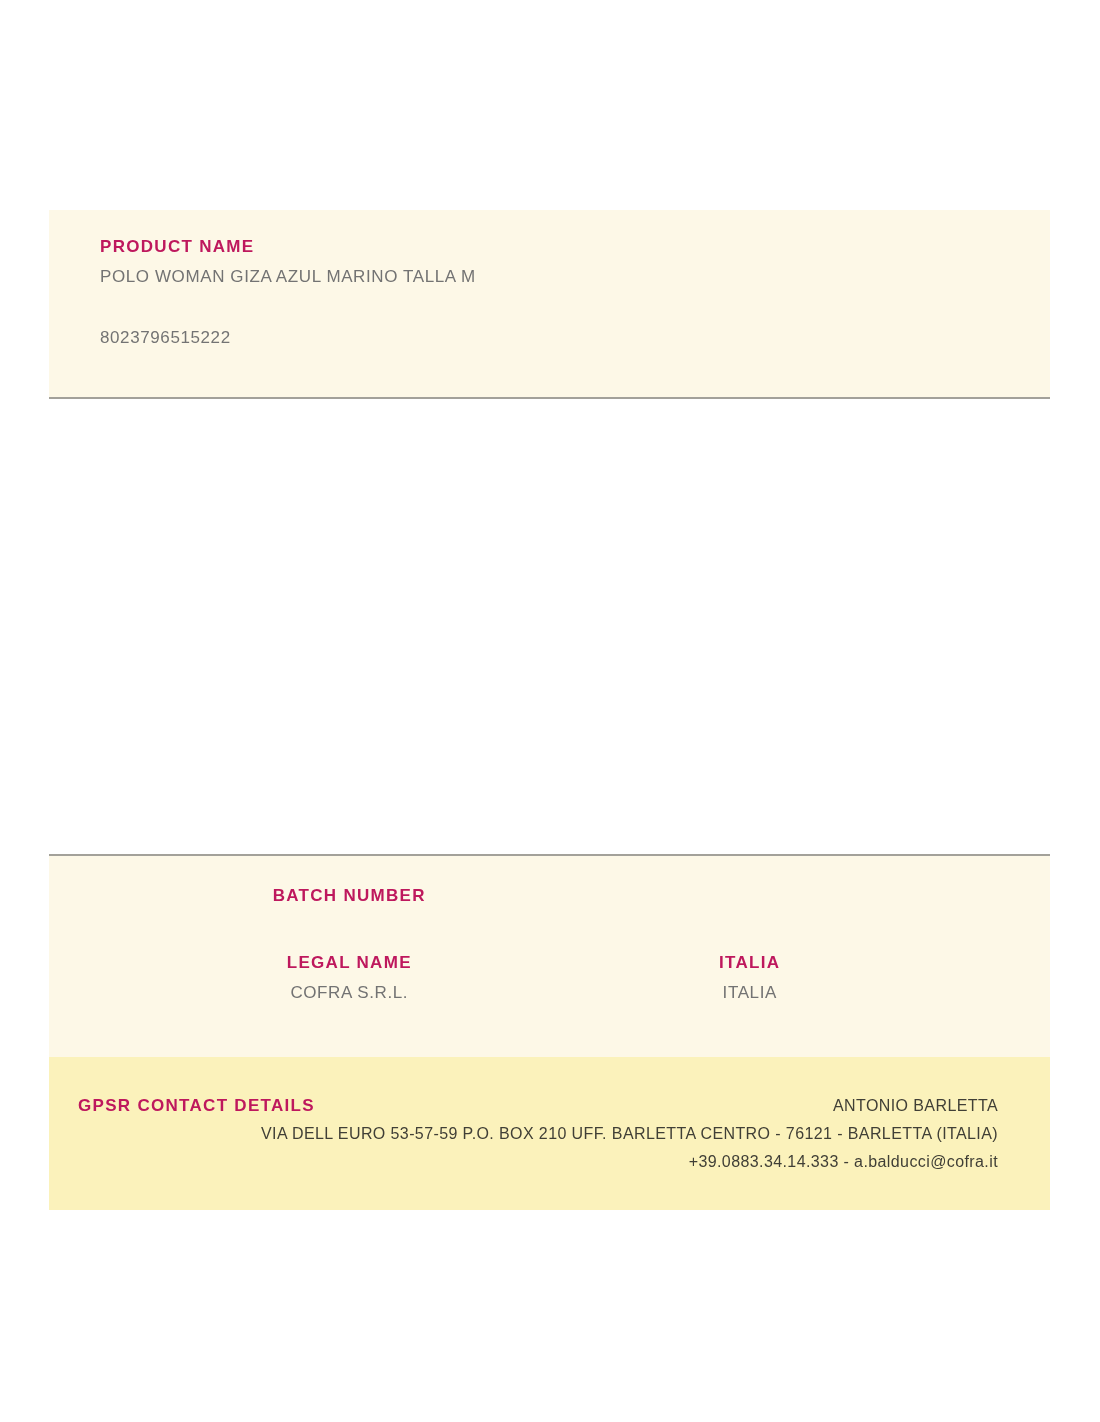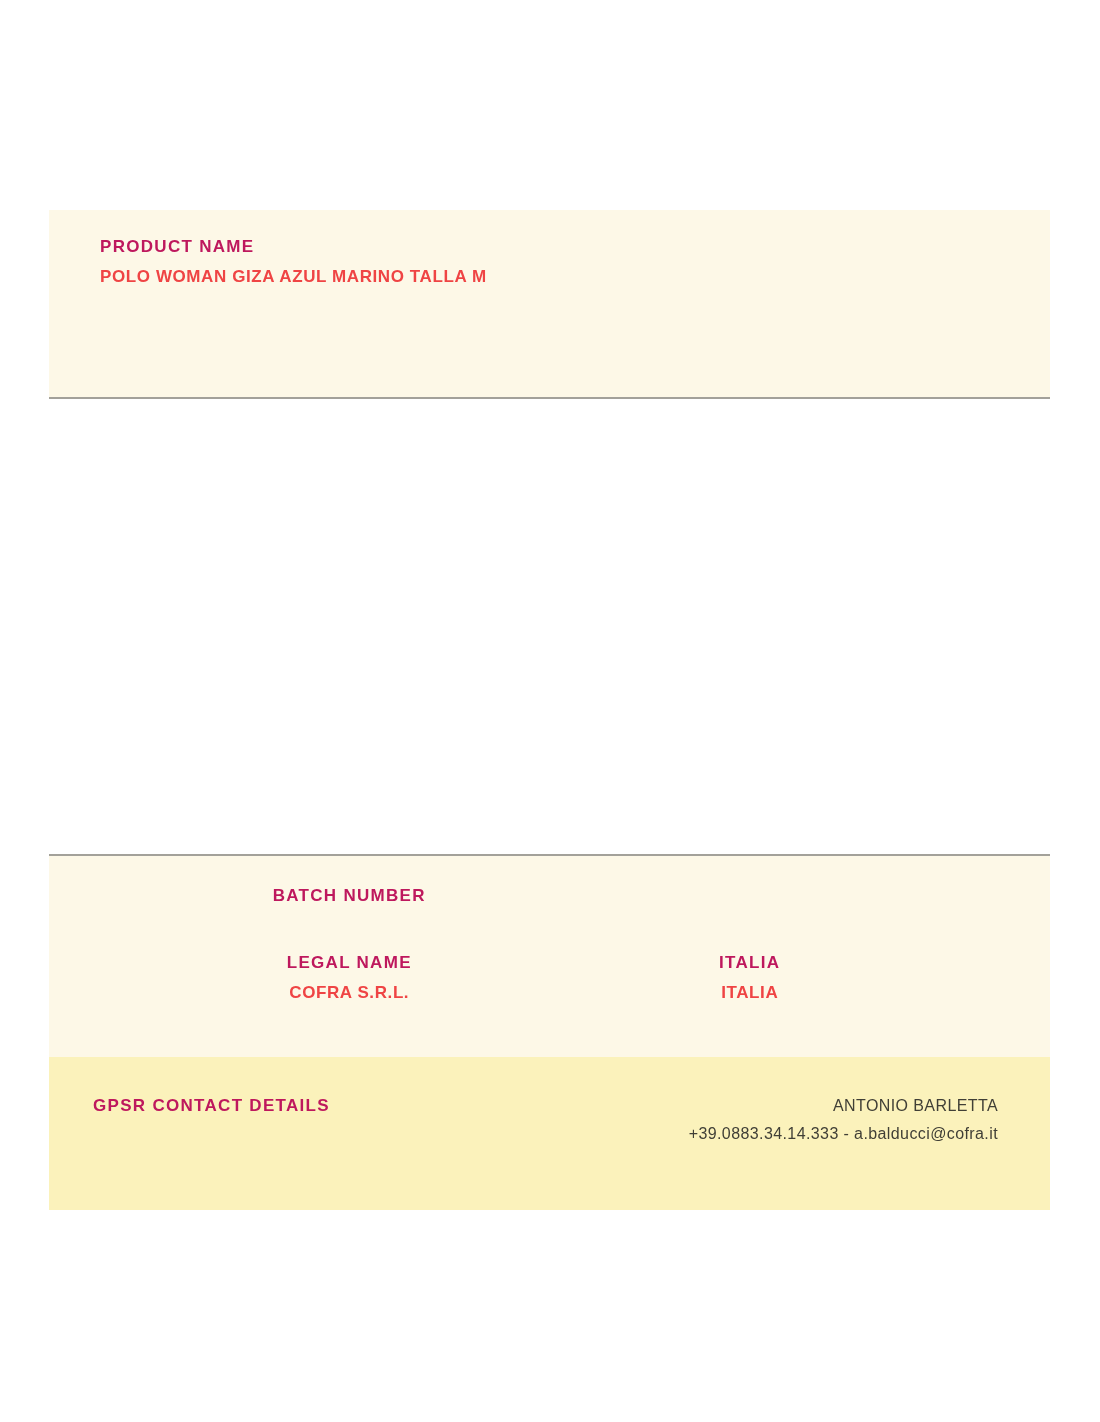--- a/index.html
+++ b/index.html
@@ -32,33 +32,33 @@
     top: 854px;
     height: 224px;
     border-top: 2px solid #A3A19A;
     border-bottom: 2px solid #A3A19A;
     padding: 31px 100px 16px 100px;
   }
   .gpsr-panel {
     top: 1057px;
     height: 153px;
     background: #FBF2BB;
-    padding: 40px 52px 0 44px;
+    padding: 40px 52px 0 29px;
   }
   .label {
     font-size: 17px;
     font-weight: bold;
     color: #be185d;
     letter-spacing: 1.3px;
     line-height: 17px;
   }
   .value {
     font-size: 17px;
-    font-weight: bold;
-    color: #ef4444;
+    font-weight: normal;
+    color: #737373;
     letter-spacing: 0.6px;
     line-height: 17px;
   }
   .product-panel .label { margin-bottom: 13px; }
   .product-panel .value { margin-bottom: 44px; }
   .grid {
     display: grid;
     grid-template-columns: 1fr 1fr;
     text-align: center;
   }
@@ -79,20 +79,21 @@
   .gpsr-panel .gpsr-text.right { margin-top: 11px; }
 </style>
 </head>
 <body>
 
 <div class="page">
 
   <section class="panel product-panel">
     <div class="label">PRODUCT NAME</div>
     <div class="value">POLO WOMAN GIZA AZUL MARINO TALLA M</div>
+    <div class="value">8023796515222</div>
   </section>
 
   <section class="panel batch-panel">
     <div class="grid row1">
       <div class="cell">
         <div class="label">BATCH NUMBER</div>
         <div class="value"></div>
       </div>
     </div>
     <div class="grid row2">
@@ -105,16 +106,17 @@
         <div class="value">ITALIA</div>
       </div>
     </div>
   </section>
 
   <section class="panel gpsr-panel">
     <div class="gpsr-row1">
       <div class="label">GPSR CONTACT DETAILS</div>
       <div class="gpsr-text">ANTONIO BARLETTA</div>
     </div>
+    <div class="gpsr-text right">VIA DELL EURO 53-57-59 P.O. BOX 210 UFF. BARLETTA CENTRO - 76121 - BARLETTA (ITALIA)</div>
     <div class="gpsr-text right">+39.0883.34.14.333 - a.balducci@cofra.it</div>
   </section>
 
 </div>
 
 </body></html>

